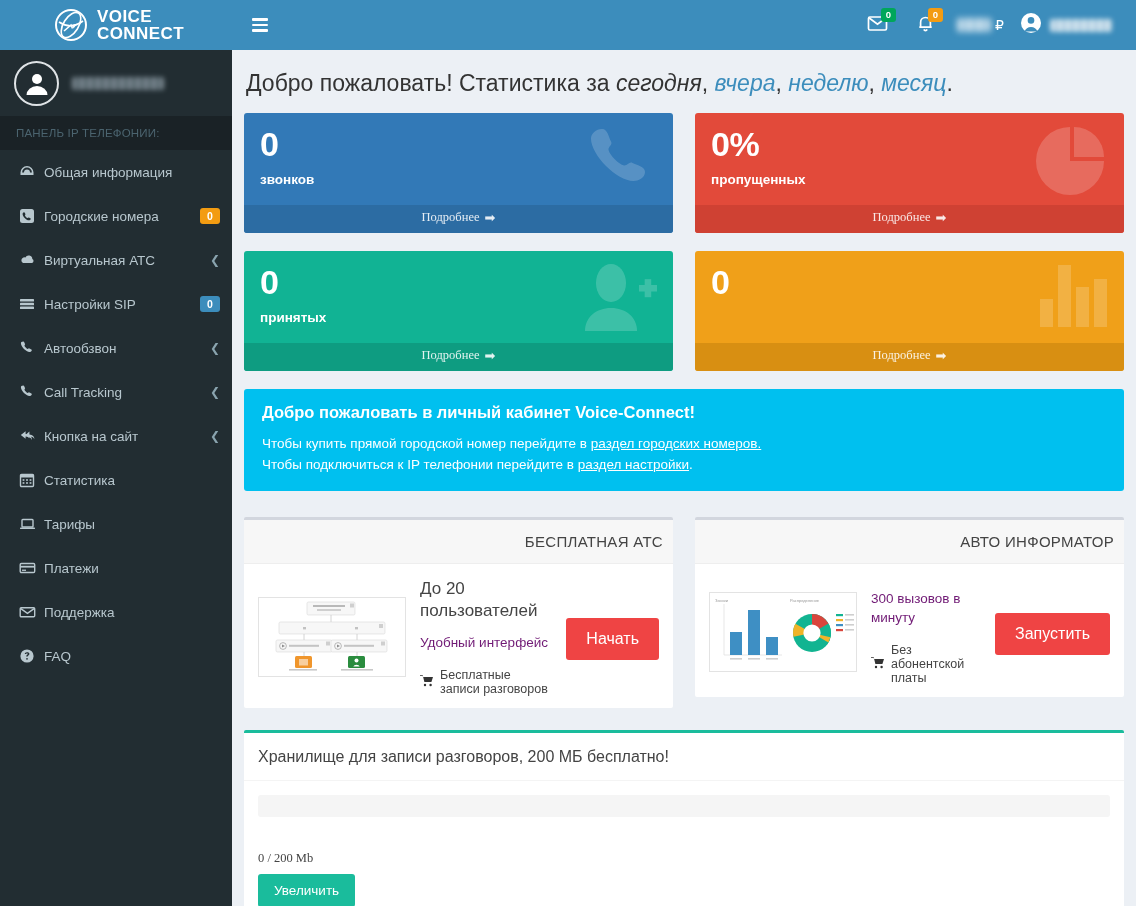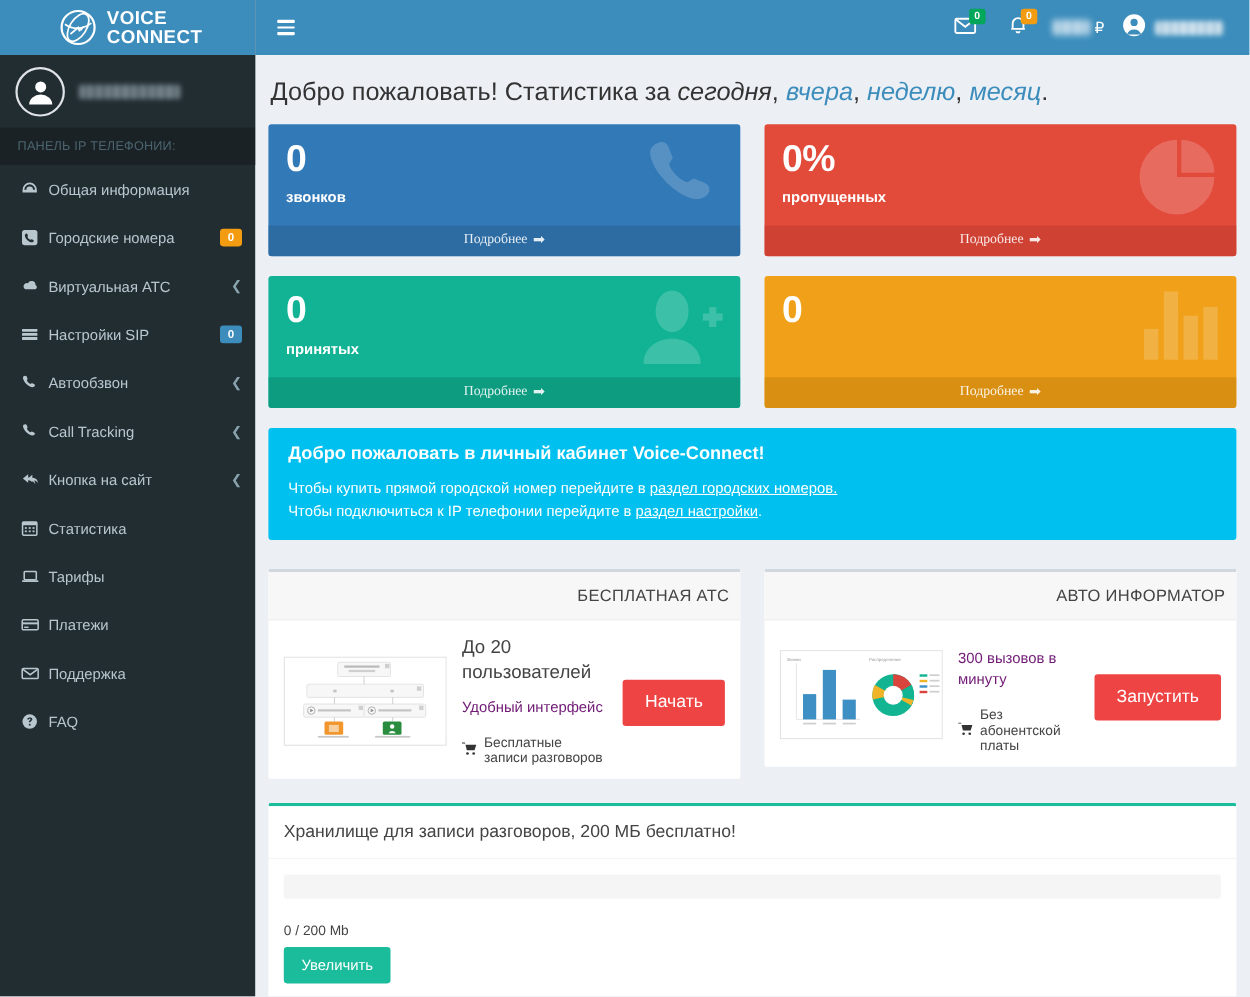--- a/index.html
+++ b/index.html
@@ -130,21 +130,21 @@
     font-family: inherit;
   }
   .promo-btn-wrap { flex: 0 0 auto; padding-top: 4px; }
 
   
   .storage-box { background: #fff; border-top: 3px solid #1abc9c; border-radius: 2px; }
   .storage-header { padding: 15px 14px 14px; font-size: 16px; color: #444; border-bottom: 1px solid #f4f4f4; }
   .storage-body { padding: 14px 14px 14px; }
   .progress { height: 22px; background: #f5f5f5; border-radius: 3px; overflow: hidden; }
   .progress-bar { height: 100%; background: #1abc9c; }
-  .storage-label { font-size: 12.5px; color: #444; margin-top: 22px; }
+  .storage-label { font-size: 12.5px; color: #444; margin-top: 34px; font-family: Liberation Serif, serif; }
   .btn-increase {
     background: #1abc9c; color: #fff; border: none; border-radius: 3px;
     padding: 9px 16px; font-size: 13.5px; cursor: pointer; margin-top: 8px; font-family: inherit;
   }
 </style>
 </head>
 <body>
 
 <div class="app">
 

